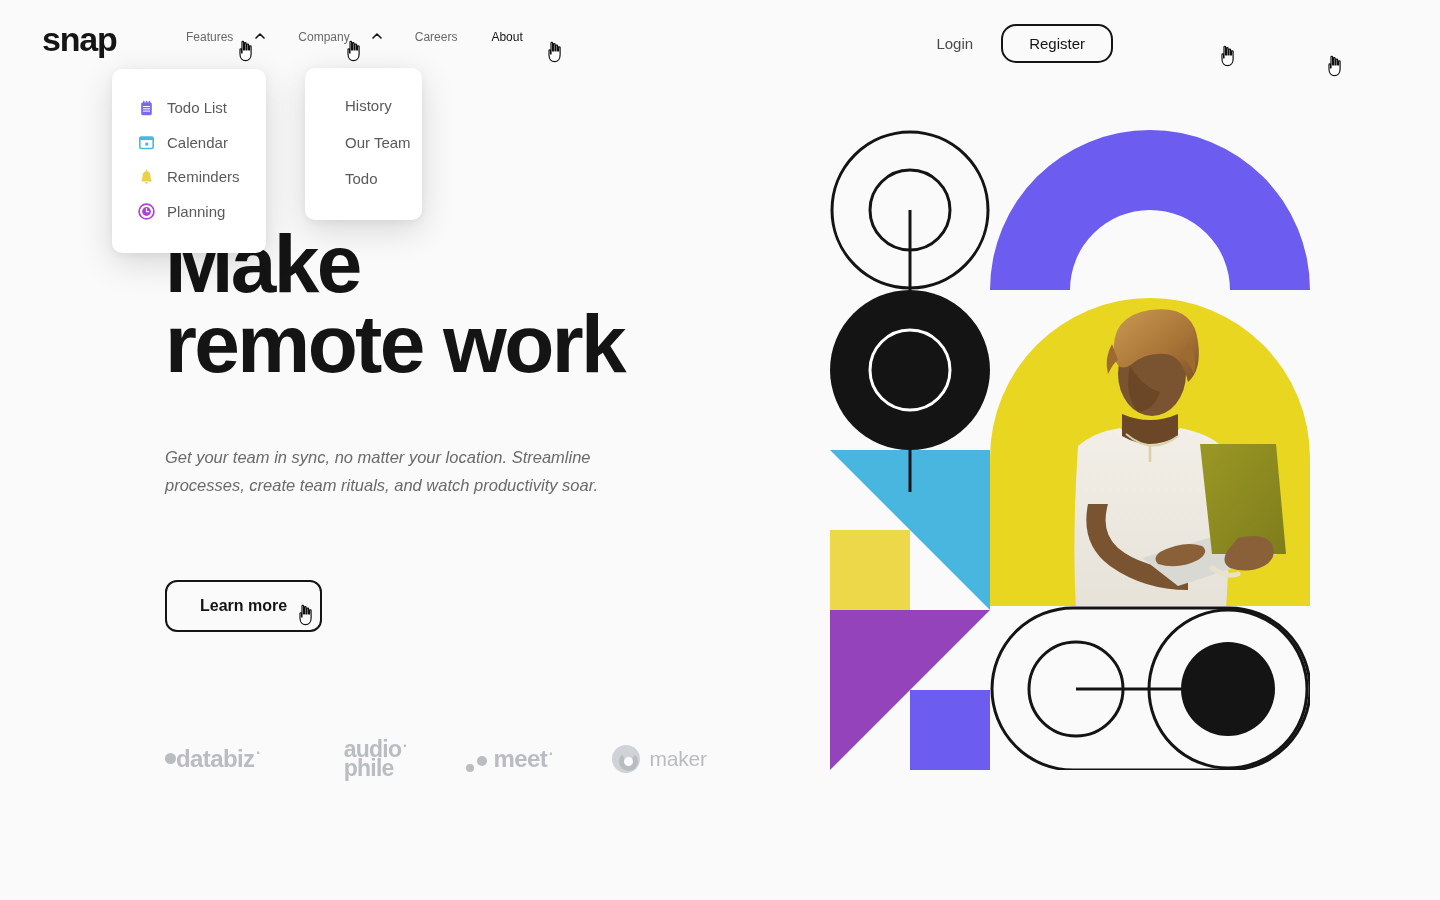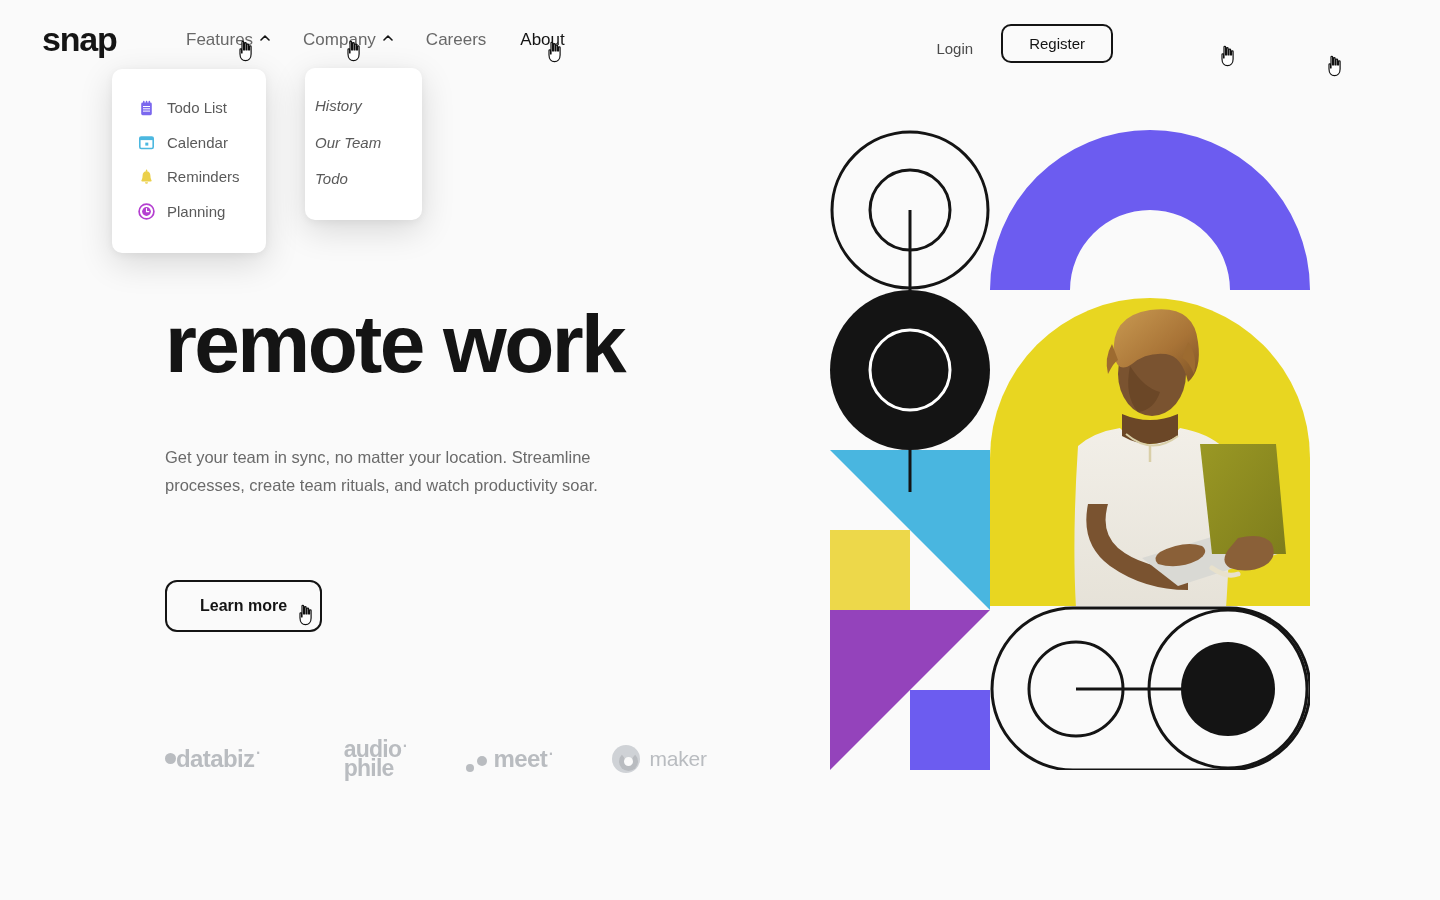--- a/index.html
+++ b/index.html
@@ -16,68 +16,68 @@
     position:absolute; top:0; left:0; width:1153px; height:84px;
     display:flex; align-items:center;
   }
   .logo {
     position:absolute; left:42px; top:22px;
     font-size:34px; font-weight:bold; letter-spacing:-1.2px;
     color:#151515; line-height:1;
   }
   .nav { position:absolute; left:186px; top:31px; display:flex; align-items:center; gap:0; }
   .nav-item {
-    display:flex; align-items:center; gap:7px;
-    font-size:17px; color:#686868; cursor:pointer; line-height:1;
+    display:flex; align-items:center; gap:22px;
+    font-size:12px; color:#686868; cursor:pointer; line-height:1;
     margin-right:34px;
     justify-content:flex-end;
   }
   .nav-item.active { color:#141414; }
   .chev {
     display:inline-block; width:9px; height:9px; position:relative; top:-1px;
   }
   .chev svg { display:block; }
 
-  .auth { position:absolute; right:40px; top:24px; display:flex; align-items:flex-end; gap:18px; }
+  .auth { position:absolute; right:40px; top:24px; display:flex; align-items:center; gap:18px; }
   .login-btn {
     font-size:15px; color:#4a4a4a; cursor:pointer; background:none; border:none;
     font-family:inherit; padding:6px 10px;
   }
   .register-btn {
     font-size:15px; color:#141414; cursor:pointer; background:none;
-    border:2px solid #141414; border-radius:10px; padding:10px 26px;
+    border:2px solid #141414; border-radius:15px; padding:10px 26px;
     font-family:inherit; line-height:1;
   }
 
   
   .dropdown {
     position:absolute; background:#fff; border-radius:10px;
     box-shadow:0 10px 34px rgba(0,0,0,0.14), 0 2px 8px rgba(0,0,0,0.05);
     z-index:40;
   }
   #features-dd { left:112px; top:69px; width:154px; padding:22px 0 24px 0; }
   #company-dd  { left:305px; top:68px; width:117px; padding:20px 0 22px 0; }
 
   .dd-row {
     display:flex; align-items:center; gap:12px;
     padding:6px 0 6px 26px; font-size:15px; color:#5a5a5a; cursor:pointer;
     line-height:1.5;
   }
-  #company-dd .dd-row { padding-left:10px; padding-top:7px; padding-bottom:7px;font-style:italic; }
+  #company-dd .dd-row { padding-left:40px; padding-top:7px; padding-bottom:7px; }
   .dd-icon { width:17px; height:17px; flex:0 0 17px; display:block; }
 
   
   .hero-title {
     position:absolute; left:165px; top:224px;
     font-size:82px; font-weight:bold; letter-spacing:-2.6px;
     line-height:0.98; color:#141414;
   }
   .hero-body {
     position:absolute; left:165px; top:443px; width:440px;
-    font-size:16.5px; line-height:28px; color:#6a6a6a;
+    font-size:16.5px; line-height:28px; color:#6a6a6a;font-style:italic;
   }
   .learn-btn {
     position:absolute; left:165px; top:580px;
     font-size:16px; font-weight:bold; color:#141414;
     border:2px solid #141414; border-radius:12px;
     background:none; padding:16px 33px; cursor:pointer;
     font-family:inherit; line-height:1;
   }
 
   
@@ -217,21 +217,21 @@
     </div>
     <div class="dd-row">
       <span>Our Team</span>
     </div>
     <div class="dd-row">
       <span>Todo</span>
     </div>
   </div>
 
   <h1 class="hero-title">
-    <br>
+    <span>Make</span><br>
     <span>remote work</span>
   </h1>
 
   <p class="hero-body">Get your team in sync, no matter your location. Streamline processes, create team rituals, and watch productivity soar.</p>
 
   <button class="learn-btn">Learn more</button>
 
   <div class="clients">
 
     <div class="client c-databiz">

